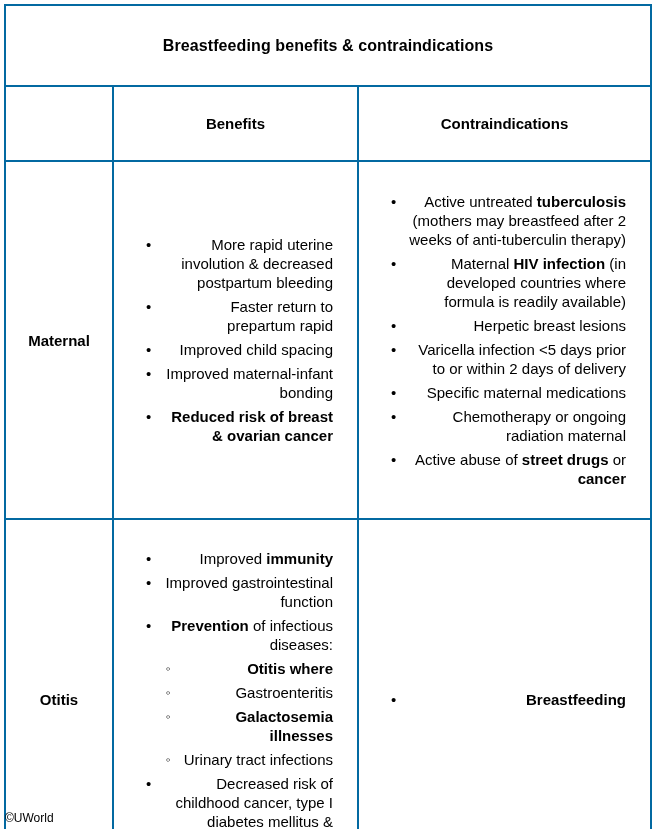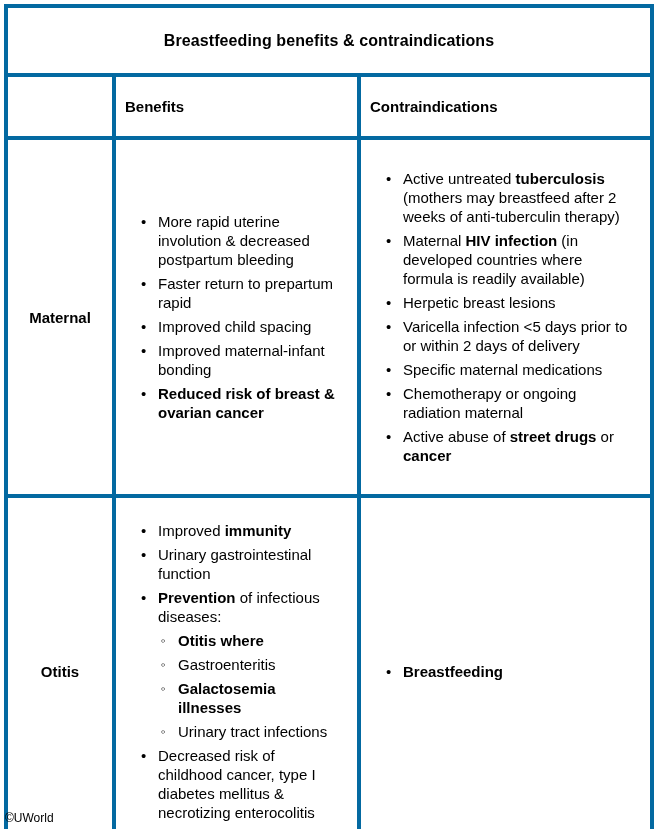--- a/index.html
+++ b/index.html
@@ -18,33 +18,34 @@
   }
   table.main-table {
     position: absolute;
     left: 4px;
     top: 4px;
     width: 646px;
     border-collapse: collapse;
     table-layout: fixed;
   }
   table.main-table td {
-    border: 4px solid #0369a1;
+    border: 2px solid #0369a1;
     vertical-align: middle;
-    padding: 9px;
+    padding: 16px;
   }
   .title-cell {
     height: 47px;
     text-align: center;
     font-size: 16px;
     font-weight: bold;
     letter-spacing: 0.1px;
   }
   .head-cell {
     height: 41px;
+    text-align: center;
     font-size: 15px;
     font-weight: bold;
   }
   .label-cell {
     text-align: center;
     font-size: 15px;
     font-weight: bold;
   }
   tr.r-maternal { height: 358px; }
   tr.r-infant  { height: 350px; }
@@ -56,21 +57,21 @@
     display: flex;
     margin: 5px 0;
     line-height: 19px;
   }
   .li .bullet {
     flex: 0 0 17px;
     width: 17px;
   }
   .li.level-2 { margin-left: 20px; }
   .li.level-2 .bullet { font-size: 13px; }
-  .li-text { flex: 1; }
+  .li-text { flex: 1; text-align: right; }
   .li-text .b { font-weight: bold; }
   .copyright {
     position: absolute;
     left: 5px;
     top: 811px;
     font-size: 12px;
   }
 </style>
 </head>
 <body>
@@ -153,21 +154,21 @@
       <tr class="r-infant">
         <td class="label-cell">Otitis</td>
         <td class="list-cell">
           <div class="list">
               <div class="li level-1">
                 <span class="bullet">•</span>
                 <span class="li-text"><span>Improved </span><span class="b">immunity</span></span>
               </div>
               <div class="li level-1">
                 <span class="bullet">•</span>
-                <span class="li-text"><span>Urinary gastrointestinal function</span></span>
+                <span class="li-text"><span>Improved gastrointestinal function</span></span>
               </div>
               <div class="li level-1">
                 <span class="bullet">•</span>
                 <span class="li-text"><span class="b">Prevention</span><span> of infectious diseases:</span></span>
               </div>
               <div class="li level-2">
                 <span class="bullet">◦</span>
                 <span class="li-text"><span class="b">Otitis where</span></span>
               </div>
               <div class="li level-2">

